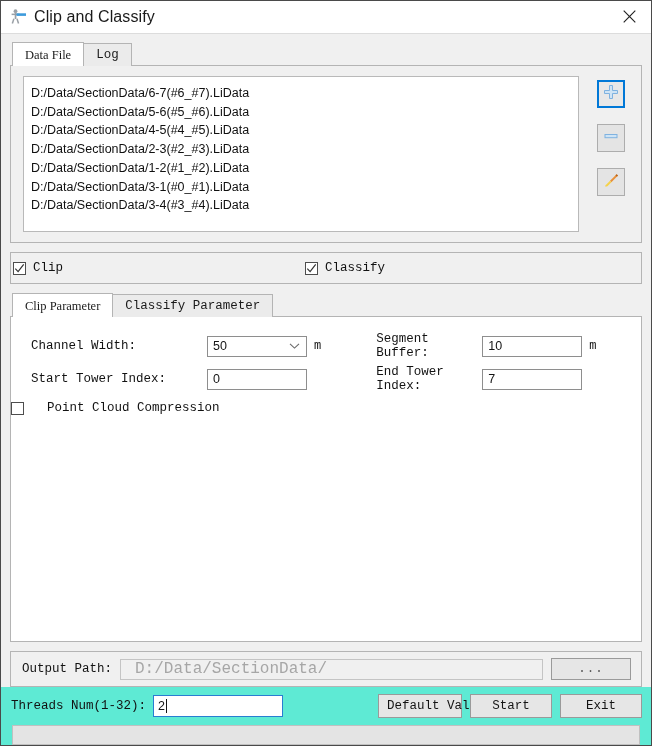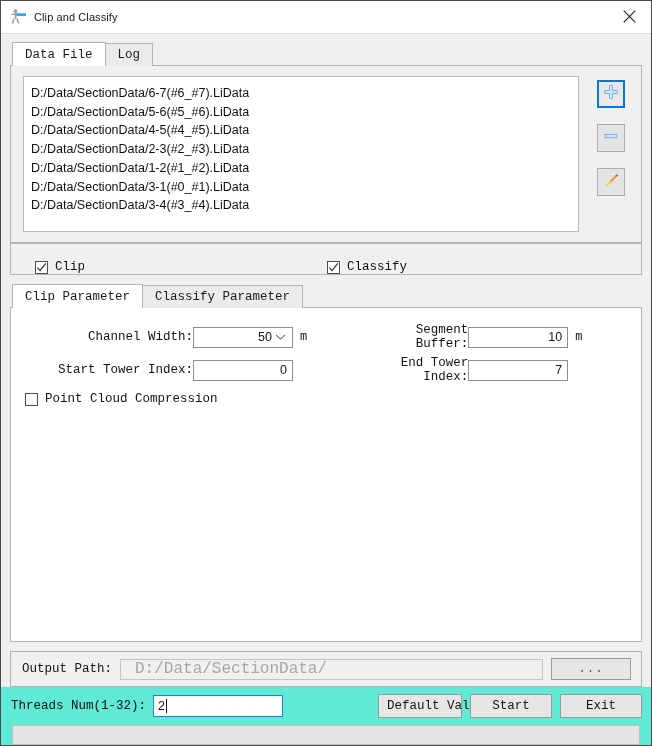--- a/index.html
+++ b/index.html
@@ -36,21 +36,21 @@
   }
   .title-icon {
     width: 18px;
     height: 18px;
     margin-left: 8px;
     margin-right: 7px;
     position: relative;
     flex: 0 0 auto;
   }
   .title-text {
-    font-size: 11px;
+    font-size: 16px;
     color: #1a1a1a;
     font-family: "Liberation Sans", sans-serif;
     letter-spacing: 0.1px;
   }
   .close-btn {
     position: absolute;
     right: 0;
     top: 0;
     width: 44px;
     height: 31px;
@@ -94,20 +94,21 @@
     margin-right: -1px;
     white-space: nowrap;
   }
   .tab.active {
     background: #ffffff;
     height: 24px;
     line-height: 24px;
     border-color: #b4b4b4;
     position: relative;
     z-index: 3;
+    font-family: Liberation Serif, serif;
   }
 
   
   .panel-datafile {
     border: 1px solid #b4b4b4;
     background: #f0f0f0;
     box-sizing: border-box;
     padding: 10px 10px 10px 12px;
     display: flex;
     height: 178px;
@@ -152,23 +153,24 @@
     background: #e8e8e8;
   }
 
   
   .panel-enable {
     border: 1px solid #b4b4b4;
     background: #f0f0f0;
     box-sizing: border-box;
     height: 32px;
     min-height: 32px;
-    display: flex;
-    align-items: flex-end;
-    padding-left: 24px;
+    margin-top: 9px;
+    display: flex;
+    align-items: center;
+    padding-left: 2px;
   }
   .chk-row { display: flex; align-items: center; }
   .chk-clip-slot { width: 292px; }
   .cbox {
     width: 13px;
     height: 13px;
     box-sizing: border-box;
     border: 1px solid #4d4d4d;
     background: #ffffff;
     display: inline-flex;
@@ -184,36 +186,35 @@
     color: #121212;
   }
 
   
   .param-wrap {
     margin-top: 9px;
     flex: 1;
     display: flex;
     flex-direction: column;
     min-height: 0;
-    text-align: right;
   }
   .param-panel {
     flex: 1;
     border: 1px solid #b4b4b4;
     background: #ffffff;
     box-sizing: border-box;
     position: relative;
     padding: 18px 0 0 0;
   }
   .row {
     display: flex;
     align-items: center;
     height: 22px;
     margin-bottom: 11px;
-    padding-left: 6px;
+    padding-left: 20px;
   }
   .lbl-a { width: 176px; flex: 0 0 auto; }
   .lbl-b { width: 106px; flex: 0 0 auto; }
   .gap-mid { width: 55px; flex: 0 0 auto; }
   .fld {
     height: 21px;
     box-sizing: border-box;
     border: 1px solid #8e8e8e;
     background: #ffffff;
     font-family: "Liberation Sans", sans-serif;
@@ -239,22 +240,22 @@
   }
   .unit {
     font-family: "Liberation Mono", monospace;
     font-size: 12px;
     color: #141414;
     margin-left: 7px;
   }
   .pcc-row {
     display: flex;
     align-items: center;
-    padding-left: 14px;
     margin-top: 2px;
+    gap: 16px;
   }
 
   
   .panel-output {
     border: 1px solid #b4b4b4;
     background: #f0f0f0;
     box-sizing: border-box;
     height: 36px;
     min-height: 36px;
     margin-top: 9px;

